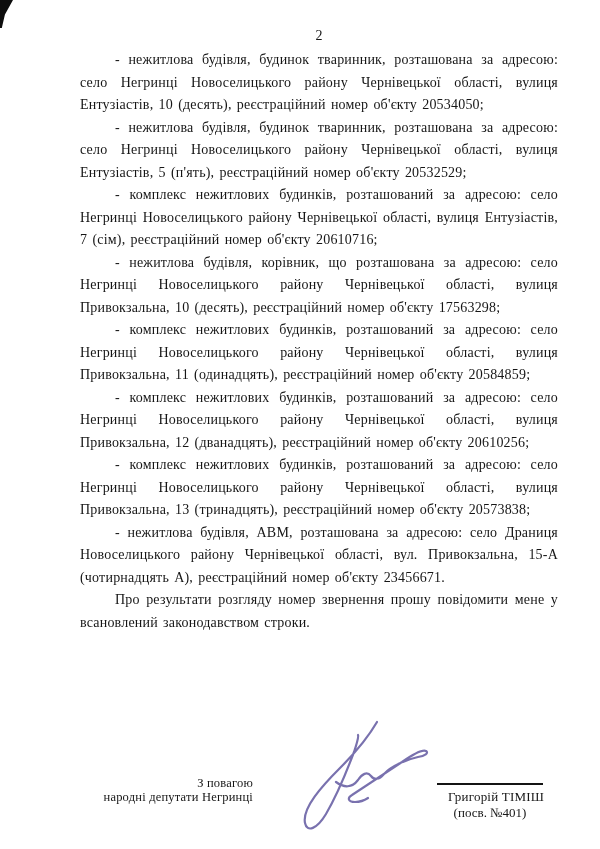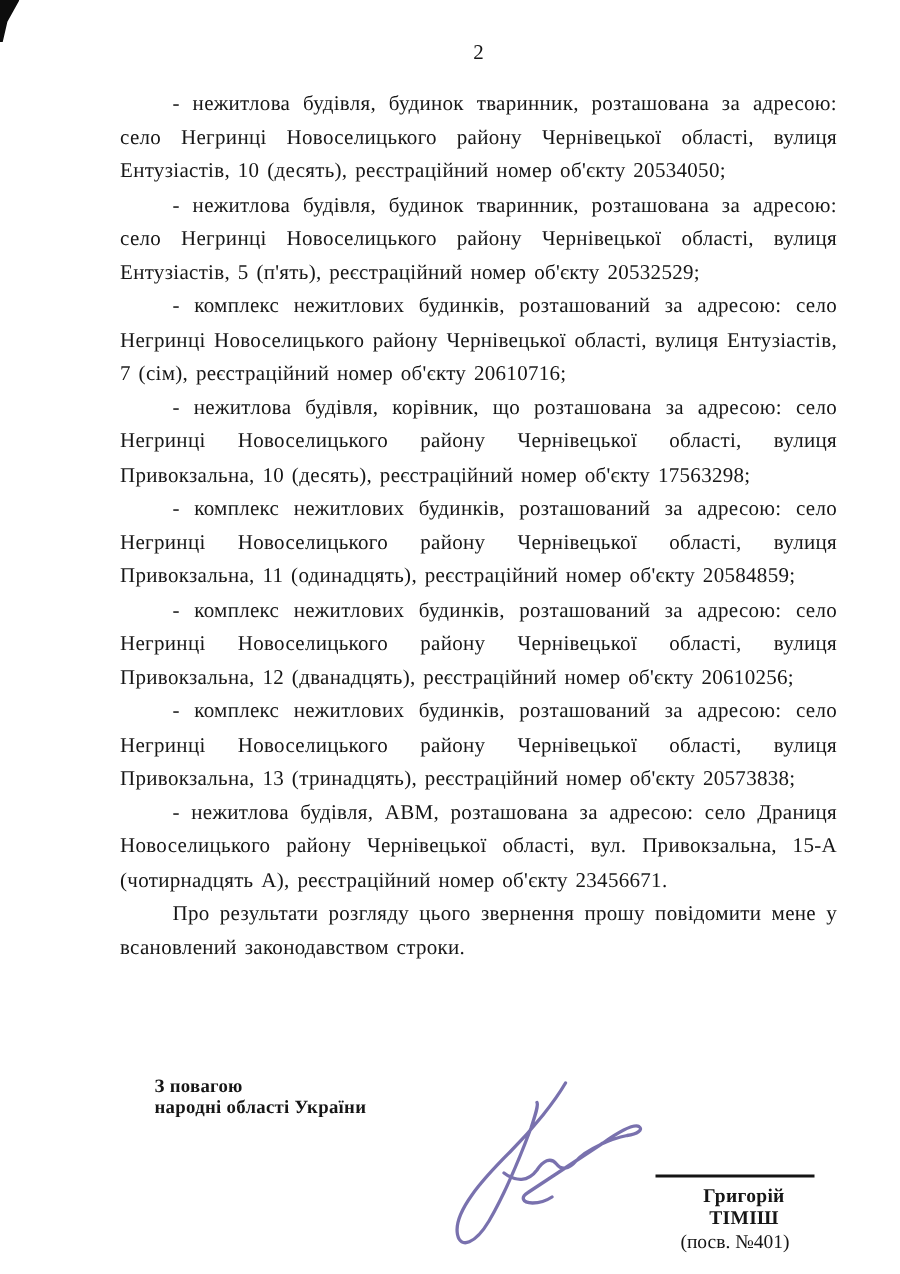--- a/index.html
+++ b/index.html
@@ -16,80 +16,80 @@
     width: 13px; height: 28px;
     background: #0d0d0d;
     clip-path: polygon(0 0, 100% 0, 38% 52%, 14% 100%, 0 100%);
   }
   .page-number {
     position: absolute; left: 80px; top: 28px; width: 478px;
     text-align: center;
     font-size: 14px; line-height: 16px;
   }
   .doc-body {
-    position: absolute; left: 80px; top: 59px; width: 478px;
+    position: absolute; left: 80px; top: 49px; width: 478px;
   }
   .doc-body p {
     margin: 0;
     font-size: 14px;
     line-height: 22.5px;
     text-align: justify;
     text-align-last: left;
     text-indent: 35px;
     letter-spacing: 0.2px;
     word-spacing: 1.5px;
   }
   .sign-left {
-    position: absolute; left: 103px; top: 717px; width: 150px;
-    text-align: left;
-    font-weight: bold;
+    position: absolute; left: 103px; top: 776px; width: 150px;
+    text-align: right;
+    font-weight: normal;
     font-size: 12.5px; line-height: 14px;
     letter-spacing: 0.2px;
   }
   .signature-svg {
     position: absolute; left: 278px; top: 710px;
     width: 162px; height: 130px;
   }
   .sign-right {
     position: absolute; left: 434px; top: 783px; width: 112px;
     text-align: center;
     font-size: 13px; line-height: 15px;
   }
   .sig-line {
     width: 106px; margin: 0 auto 4px auto;
     border-top: 2px solid #141414;
     height: 0;
   }
-  .sig-name { font-weight: bold; letter-spacing: 0.2px; margin-left: 12px; }
+  .sig-name { font-weight: normal; letter-spacing: 0.2px; margin-left: 12px; }
   .sig-cred { margin-top: 1px; text-align: center; }
 </style>
 </head>
 <body>
 
 <div class="page">
 
   <div class="corner-artifact"></div>
 
   <div class="page-number">2</div>
 
   <div class="doc-body">
     <p>- нежитлова будівля, будинок тваринник, розташована за адресою: село Негринці Новоселицького району Чернівецької області, вулиця Ентузіастів, 10 (десять), реєстраційний номер об'єкту 20534050;</p>
     <p>- нежитлова будівля, будинок тваринник, розташована за адресою: село Негринці Новоселицького району Чернівецької області, вулиця Ентузіастів, 5 (п'ять), реєстраційний номер об'єкту 20532529;</p>
     <p>- комплекс нежитлових будинків, розташований за адресою: село Негринці Новоселицького району Чернівецької області, вулиця Ентузіастів, 7 (сім), реєстраційний номер об'єкту 20610716;</p>
     <p>- нежитлова будівля, корівник, що розташована за адресою: село Негринці Новоселицького району Чернівецької області, вулиця Привокзальна, 10 (десять), реєстраційний номер об'єкту 17563298;</p>
     <p>- комплекс нежитлових будинків, розташований за адресою: село Негринці Новоселицького району Чернівецької області, вулиця Привокзальна, 11 (одинадцять), реєстраційний номер об'єкту 20584859;</p>
     <p>- комплекс нежитлових будинків, розташований за адресою: село Негринці Новоселицького району Чернівецької області, вулиця Привокзальна, 12 (дванадцять), реєстраційний номер об'єкту 20610256;</p>
     <p>- комплекс нежитлових будинків, розташований за адресою: село Негринці Новоселицького району Чернівецької області, вулиця Привокзальна, 13 (тринадцять), реєстраційний номер об'єкту 20573838;</p>
     <p>- нежитлова будівля, АВМ, розташована за адресою: село Драниця Новоселицького району Чернівецької області, вул. Привокзальна, 15-А (чотирнадцять А), реєстраційний номер об'єкту 23456671.</p>
-    <p>Про результати розгляду цього звернення прошу повідомити мене у всановлений законодавством строки.</p>
+    <p>Про результати розгляду номер звернення прошу повідомити мене у всановлений законодавством строки.</p>
   </div>
 
   <div class="sign-left">
     <div>З повагою</div>
-    <div>народні області України</div>
+    <div>народні депутати Негринці</div>
   </div>
 
   <svg class="signature-svg" viewBox="0 0 162 130">
     <g fill="none" stroke="#6e66a8" stroke-width="2.2" stroke-linecap="round" stroke-linejoin="round" opacity="0.92">
       <path d="M 99,12
                C 92,24 78,42 62,58
                C 44,76 24,98 27,113
                C 29,123 39,119 48,104
                C 59,85 70,58 76,42
                C 79,33 81,27 80,25"></path>

